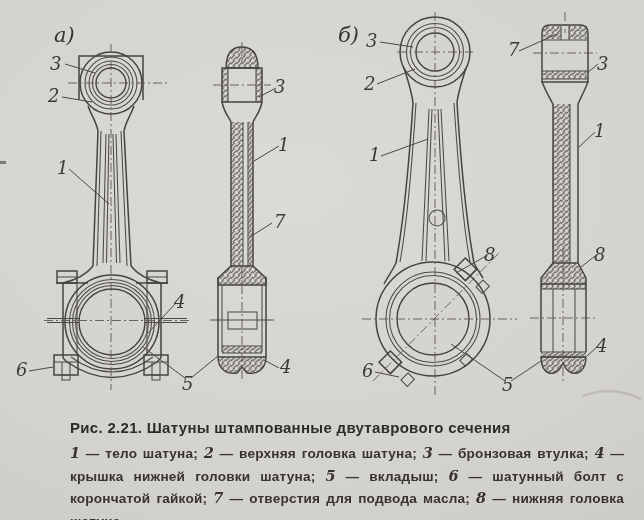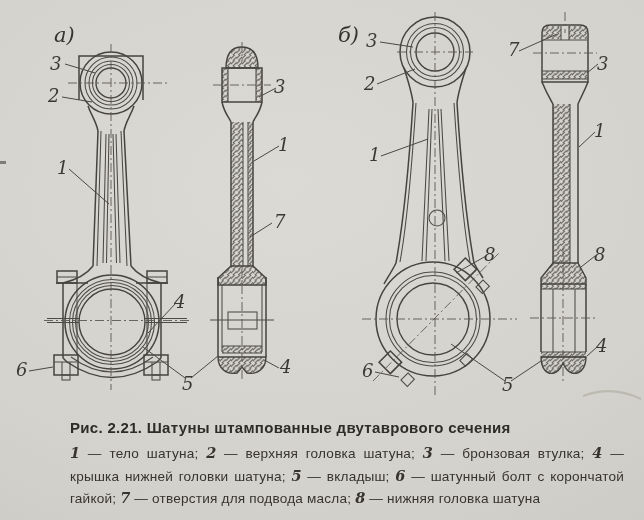--- a/index.html
+++ b/index.html
@@ -15,21 +15,21 @@
   .hatchf{fill:url(#hp);stroke:#46443e;stroke-width:1.4px;}
   .hatchn{fill:url(#hp);stroke:none;}
   .paperf{fill:#d6d4ce;stroke:#46443e;stroke-width:1.4px;}
   text.co{font:italic 18px "DejaVu Serif", serif;fill:#3b3933;}
   text.pl{font:italic 21px "DejaVu Serif", serif;fill:#35332e;}
   
   .caption{position:absolute;left:22px;right:20px;top:419px;color:#34312c;margin-left:48px;}
   .caption-title{font-weight:700;font-size:15px;letter-spacing:.3px;margin:0 0 7px 0;color:#2e2c27;}
   .caption-legend{font-size:13.6px;line-height:22.5px;text-align:justify;margin:0;color:#37342e;}
   .caption-legend .lnum{font:italic 14.5px "DejaVu Serif", serif;font-weight:600;}
-  .caption-legend .ltext{letter-spacing:.2px;}
+  .caption-legend .ltext{letter-spacing:.2px;font-weight:bold;}
 </style>
 </head>
 <body>
 
 <div class="page">
 
 <svg class="figure-svg" width="644" height="417" viewBox="0 0 644 417">
   <defs>
     <pattern id="hp" patternUnits="userSpaceOnUse" width="5.5" height="5.5">
       <path d="M-1,4.5 L4.5,-1 M1,6.5 L6.5,1" stroke="#4c4a43" stroke-width="1" fill="none"></path>

